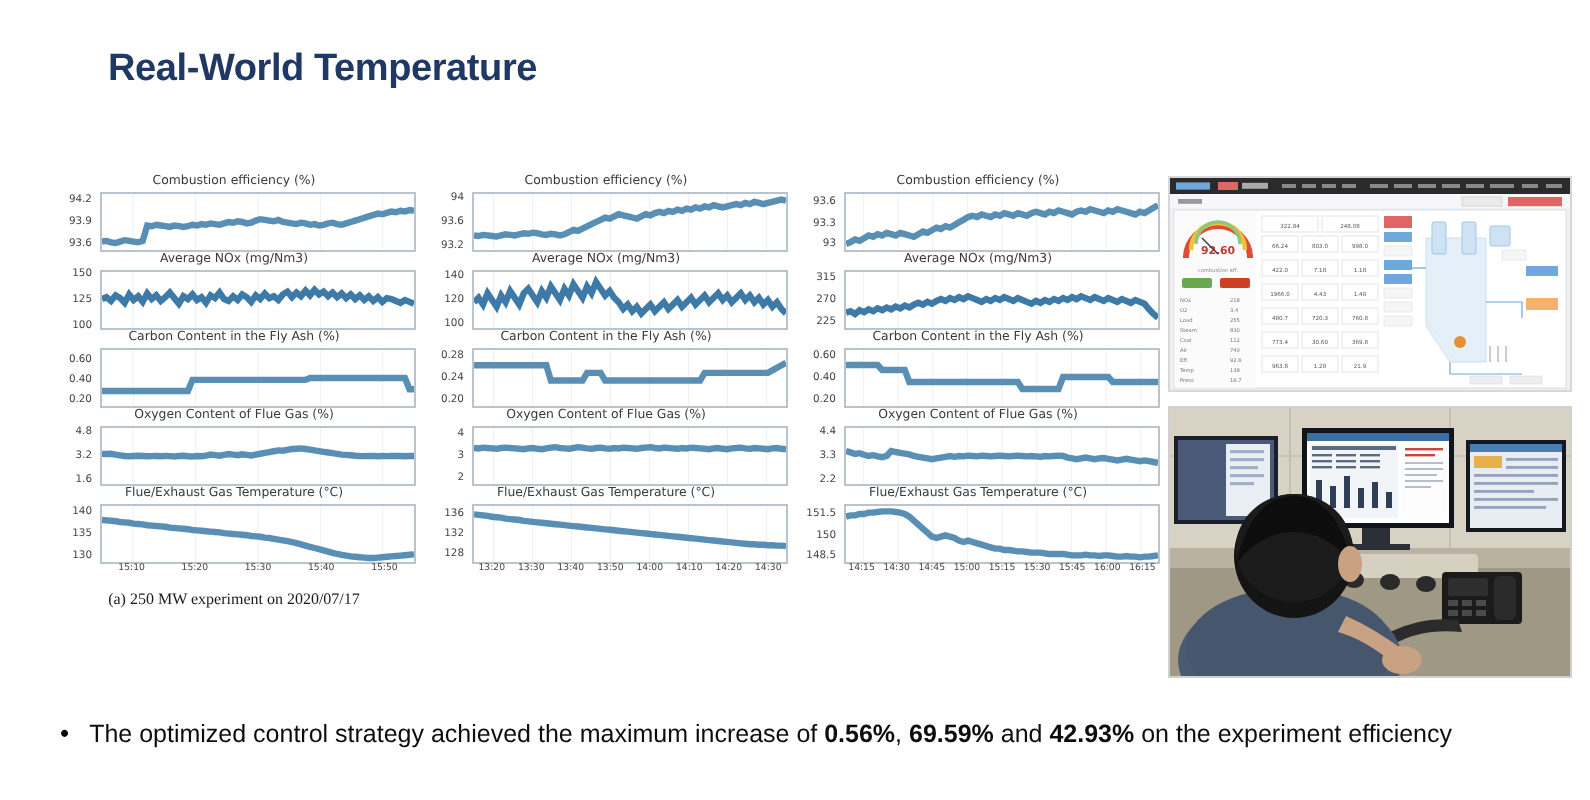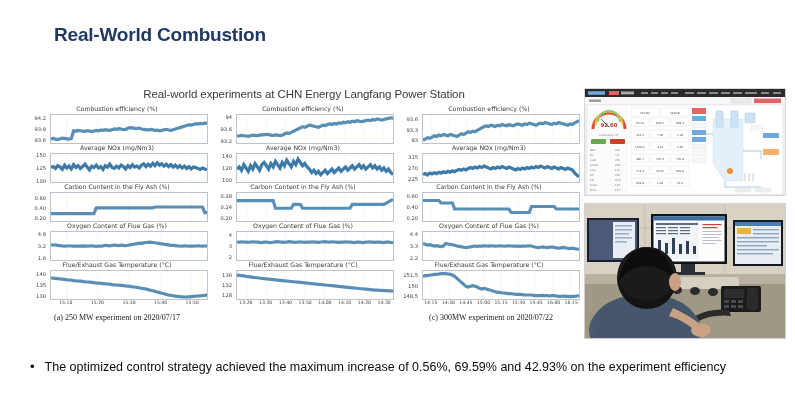--- a/index.html
+++ b/index.html
@@ -63,21 +63,21 @@
     position:absolute;left:26px;right:0;top:100%;height:9px;
   }
   .xtick{
     position:absolute;top:0;
     font-size:4.6px;color:#444;
     font-family:"DejaVu Sans", sans-serif;
     transform:translateX(-50%);
     white-space:nowrap;
   }
   .caption-row{
-    display:flex;margin-top:12px;justify-content:space-between;
+    display:flex;margin-top:12px;
   }
   .caption{
     width:186px;text-align:center;
     font-size:8px;color:#1a1a1a;
     font-family:"Liberation Serif", serif;
     white-space:nowrap;
   }
 
   
   #photo-hmi{
@@ -91,31 +91,30 @@
   .photo-svg{display:block;width:100%;height:100%;}
 
   
   #bullet{
     position:absolute;left:30px;top:358px;width:715px;
     font-size:12.5px;color:#0d0d0d;line-height:18px;
     font-family:"Liberation Sans", sans-serif;
     display:flex;gap:10px;
   }
   #bullet-dot{font-size:13px;line-height:17px;color:#000;}
-  #bullet-text b{font-weight:normal;}
+  #bullet-text b{font-weight:bold;}
 </style>
 </head>
 <body>
 
 <div id="slide">
 
-  <div id="slide-title">Real-World Combustion</div>
+  <div id="slide-title">Real-World Temperature</div>
 
   <div id="figure">
-    <div id="figure-title">Real-world experiments at CHN Energy Langfang Power Station</div>
     <div id="panels">
         <div class="panel">
           <div class="subplots">
             <div class="sp">
               <div class="sp-title">Combustion efficiency (%)</div>
               <div class="sp-body">
                 <div class="yticks">
                   <div class="ytick" style="top: 87.5%;">93.6</div>
                   <div class="ytick" style="top: 50%;">93.9</div>
                   <div class="ytick" style="top: 12.5%;">94.2</div>
@@ -481,21 +480,20 @@
                   <div class="xtick" style="left: 83.3333%;">16:00</div>
                   <div class="xtick" style="left: 94.4444%;">16:15</div>
                 </div>
               </div>
             </div>
           </div>
         </div>
       </div>
     <div class="caption-row">
       <div class="caption">(a) 250 MW experiment on 2020/07/17</div>
-      <div class="caption">(c) 300MW experiment on 2020/07/22</div>
     </div>
   </div>
 
   <div id="photo-hmi">
     <svg class="photo-svg" viewBox="0 0 200 106" preserveAspectRatio="none">
       <rect x="0" y="0" width="200" height="106" fill="#eef1f5"></rect>
       <rect x="0" y="0" width="200" height="8" fill="#2b2b2b"></rect>
       <rect x="3" y="2.2" width="17" height="3.6" fill="#6fa8dc"></rect>
       <rect x="24" y="2" width="10" height="4" fill="#e06666"></rect>
       <rect x="36" y="2.4" width="13" height="3" fill="#aaaaaa"></rect>

